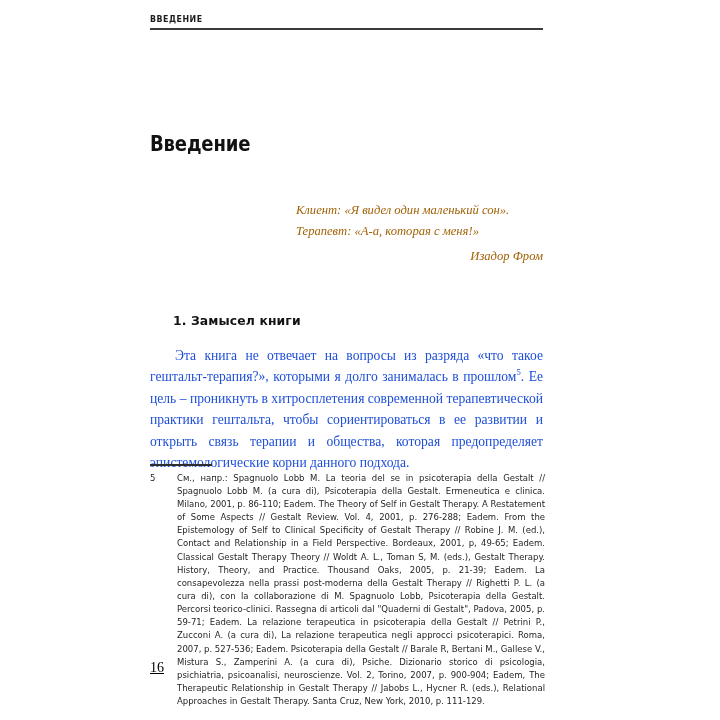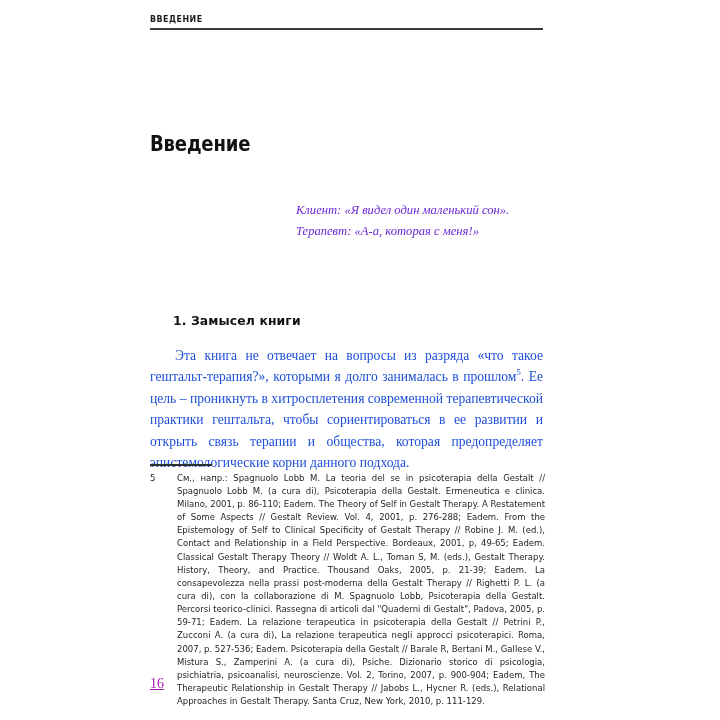--- a/index.html
+++ b/index.html
@@ -67,21 +67,21 @@
   
   .epigraph {
     position: absolute;
     left: 296px;
     top: 200px;
     width: 247px;
     font-family: "Liberation Serif", serif;
     font-style: italic;
     font-size: 12.6px;
     line-height: 20.5px;
-    color: #6d28d9;
+    color: #a16207;
   }
   .epigraph-line {
     white-space: nowrap;
   }
   .epigraph-source {
     text-align: right;
     margin-top: 5px;
     white-space: nowrap;
   }
 
@@ -153,42 +153,43 @@
     flex: 1 1 auto;
     text-align: justify;
     text-justify: inter-word;
     hyphens: manual;
   }
 
   
   .folio {
     position: absolute;
     left: 150px;
-    top: 676px;
+    top: 660px;
     font-family: "Liberation Serif", serif;
     font-size: 14px;
-    color: #a21caf;
+    color: #000000;
     text-decoration: underline;
   }
 </style>
 </head>
 <body>
 
 <div class="page">
 
   <div class="running-head">
     <div class="running-head-text">ВВЕДЕНИЕ</div>
     <div class="running-head-rule"></div>
   </div>
 
   <h1 class="chapter-title">Введение</h1>
 
   <div class="epigraph">
     <div class="epigraph-line">Клиент: «Я видел один маленький сон».</div>
     <div class="epigraph-line">Терапевт: «А-а, которая с меня!»</div>
+    <div class="epigraph-source">Изадор Фром</div>
   </div>
 
   <h2 class="section-heading">1. Замысел книги</h2>
 
   <div class="body-block">
     <p><span>Эта книга не отвечает на вопросы из разряда «что такое гештальт-терапия?», которыми я долго занималась в прошлом</span><sup class="fn-ref">5</sup><span>. Ее цель – проникнуть в хитросплетения современной терапевтической практики гештальта, чтобы сориентироваться в ее развитии и открыть связь терапии и общества, которая предопределяет эпистемологические корни данного подхода.</span></p>
   </div>
 
   <div class="footnote-area">
     <div class="footnote-rule"></div>

